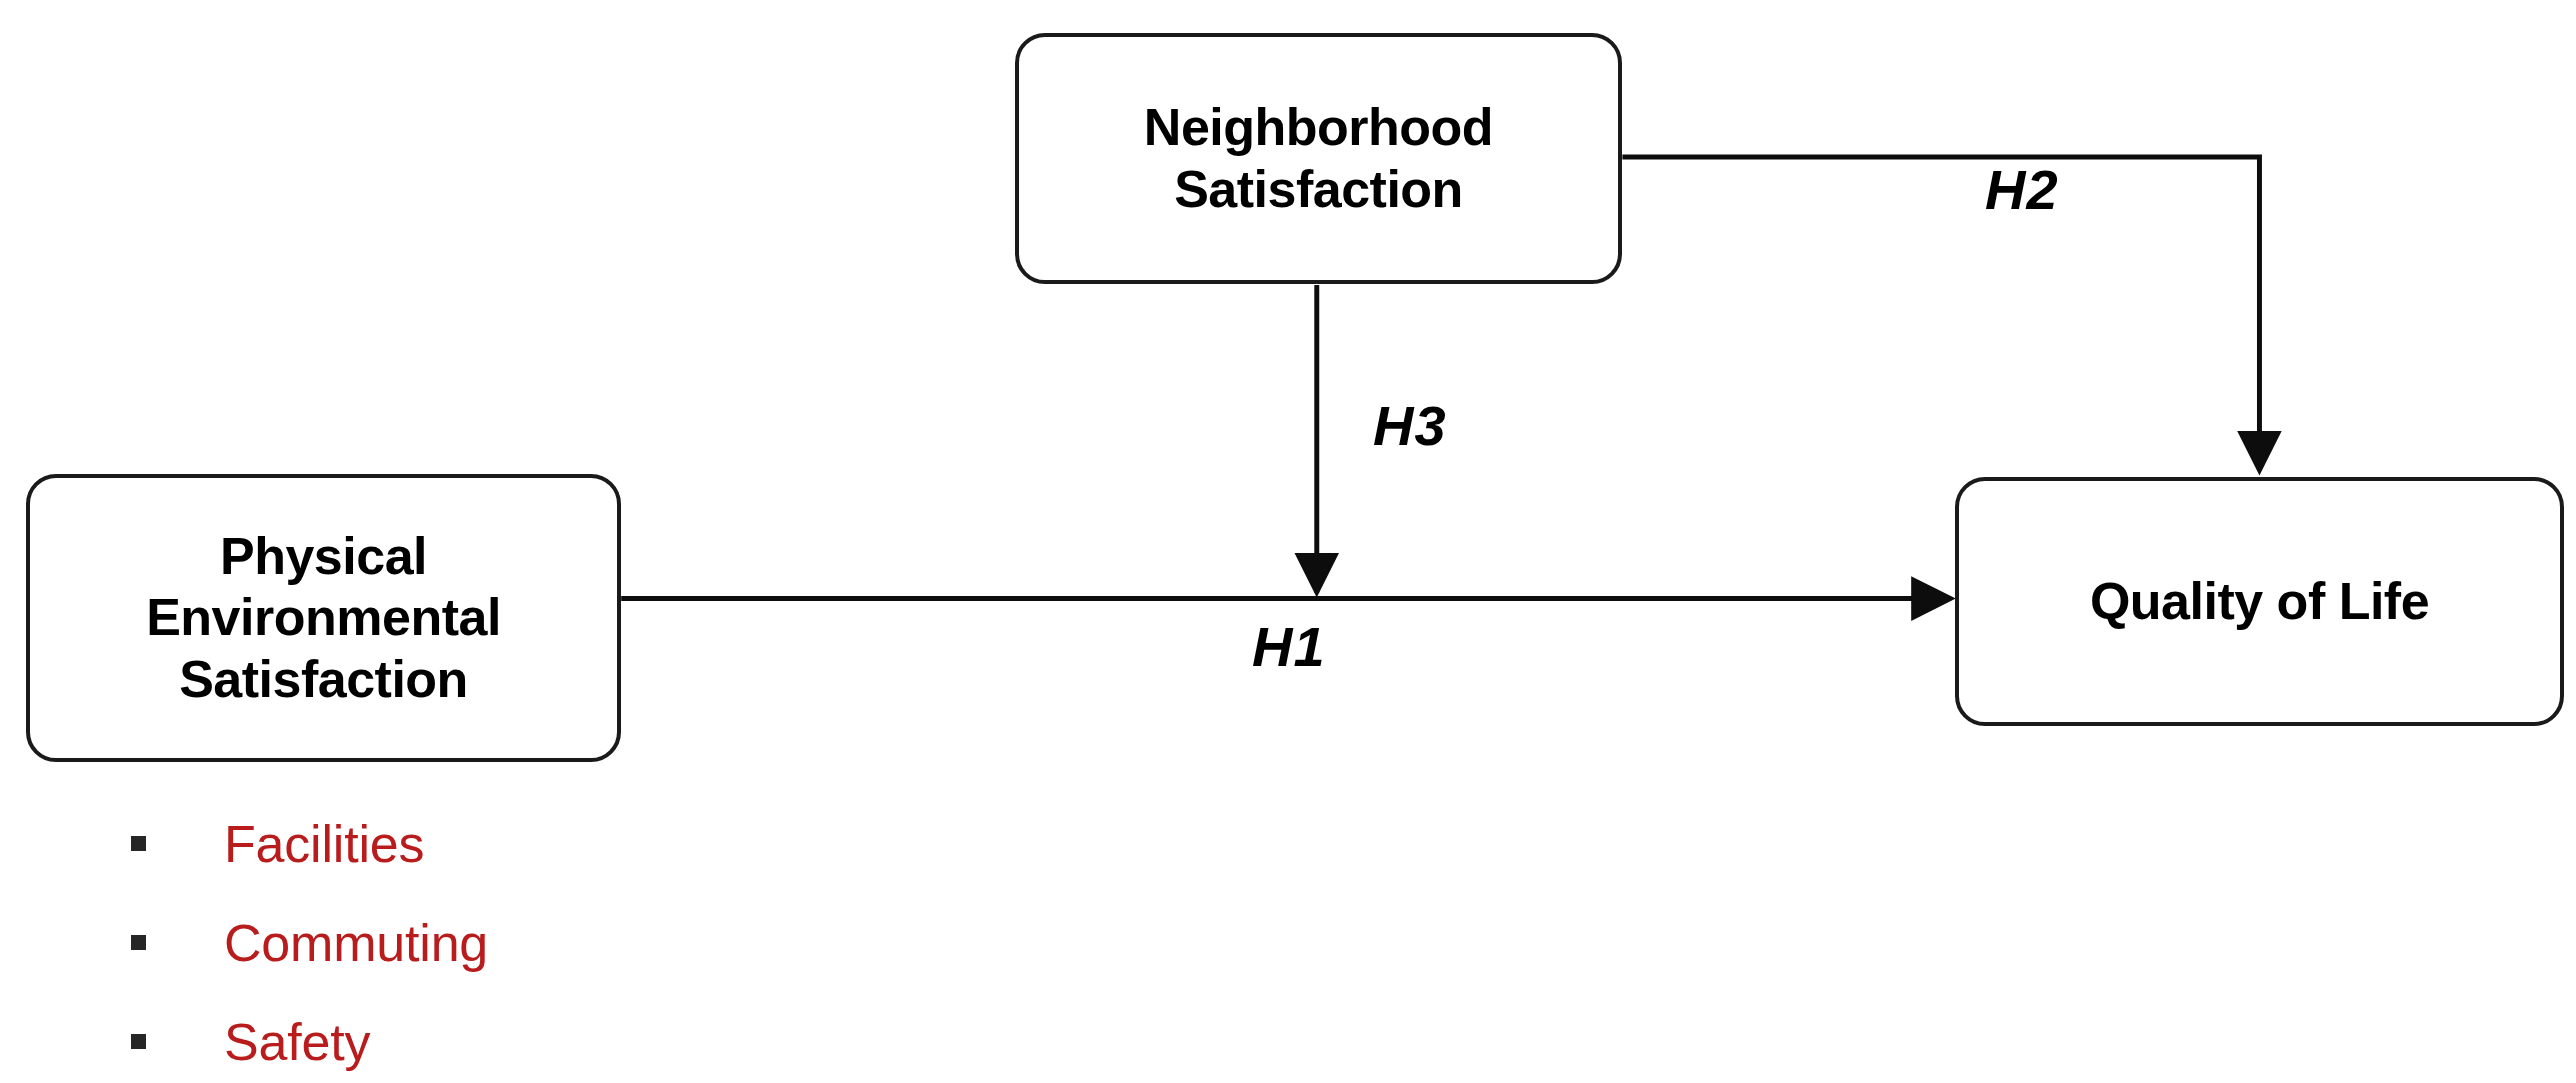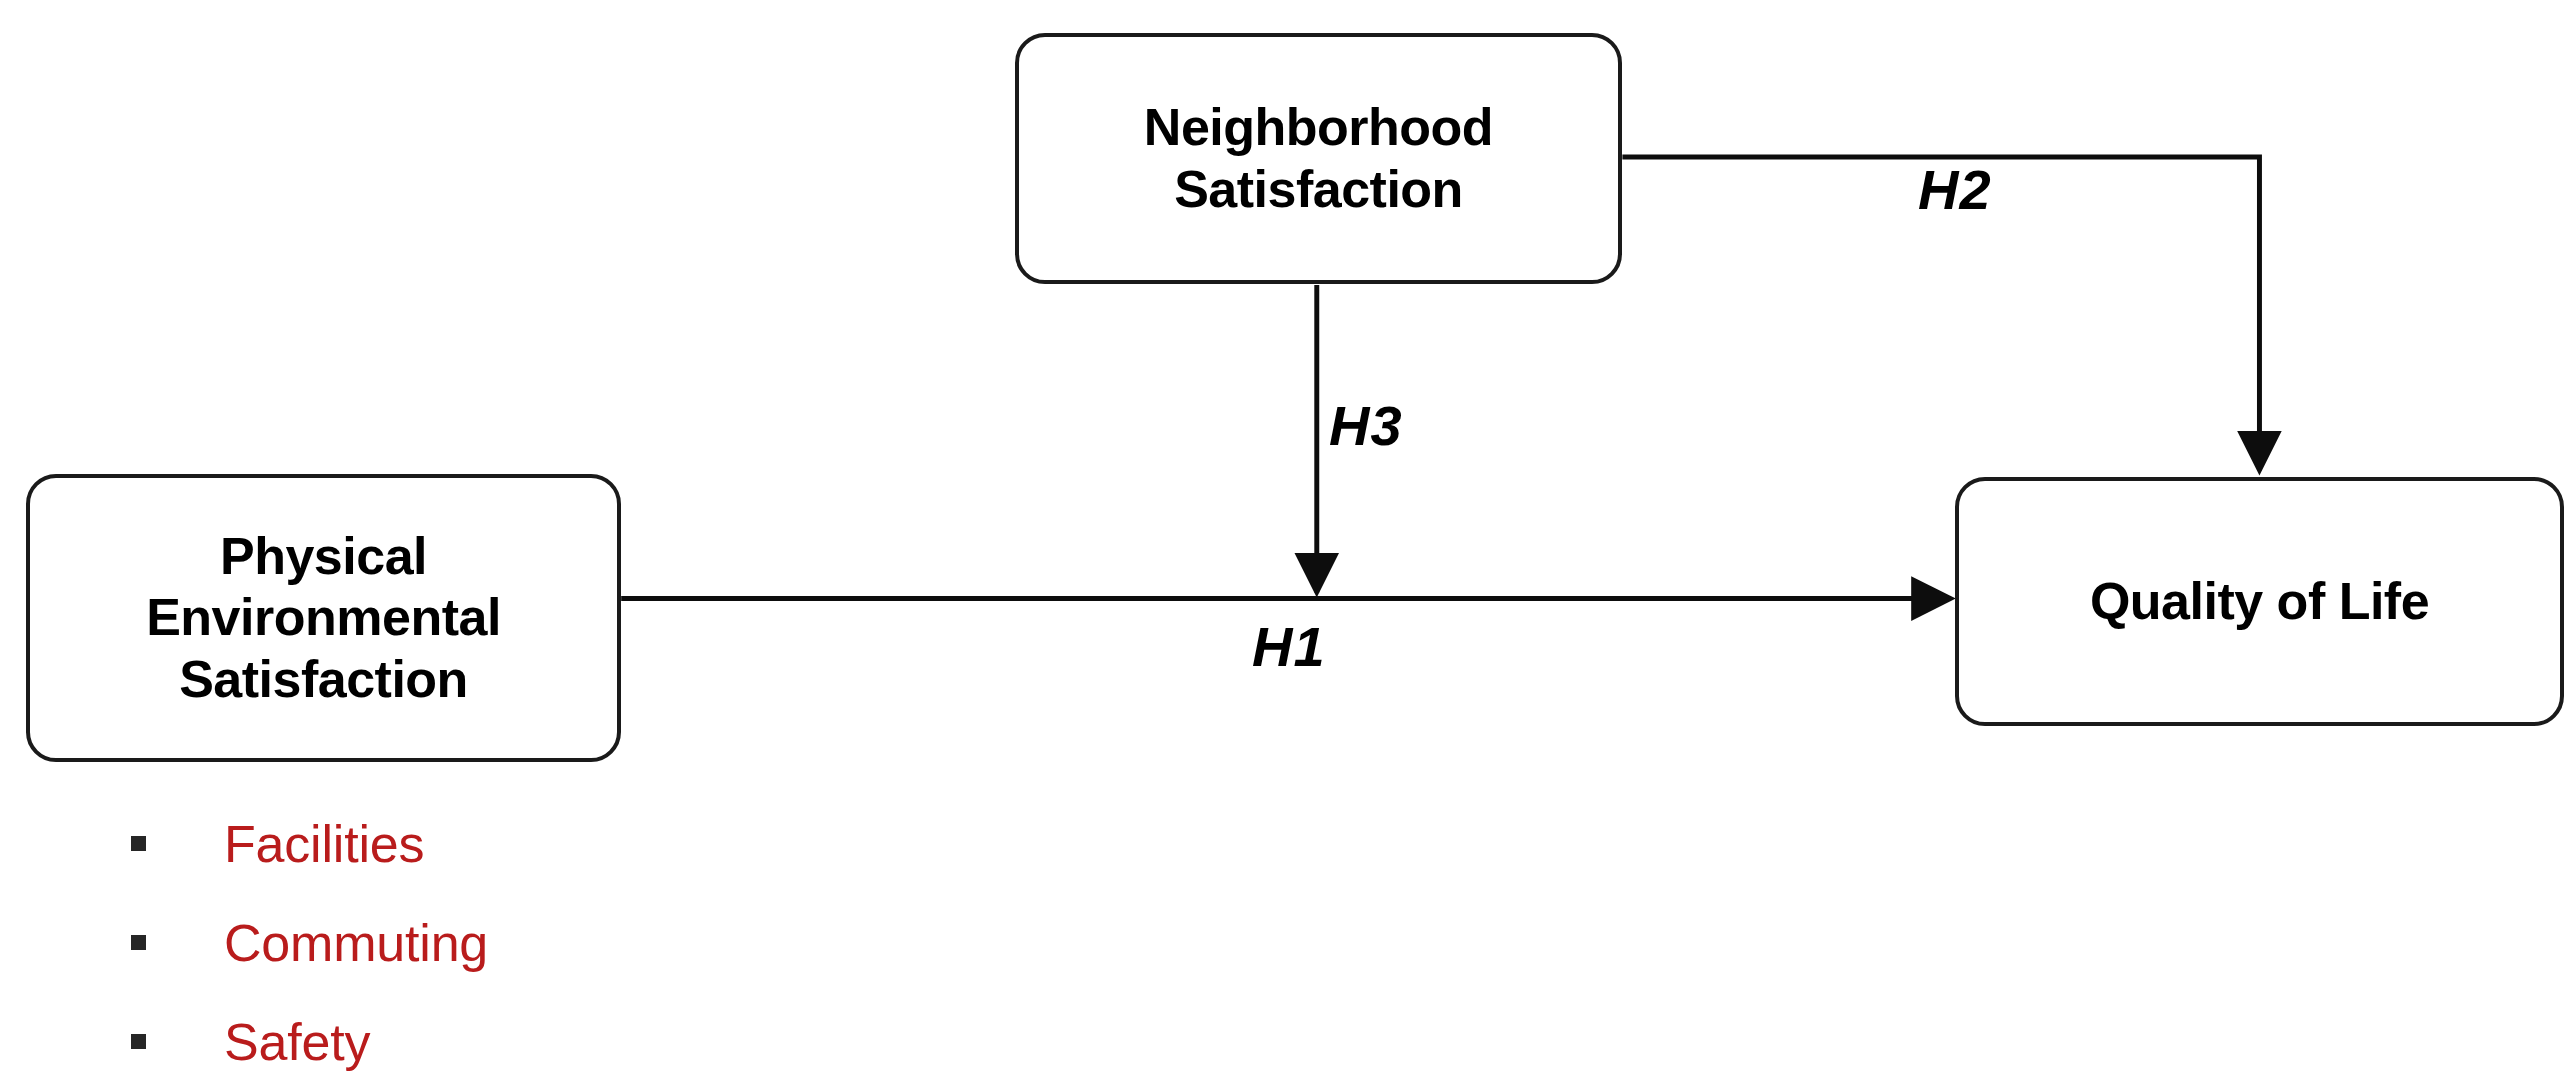--- a/index.html
+++ b/index.html
@@ -78,22 +78,22 @@
   .hlabel {
     position: absolute;
     font-size: 56px;
     font-weight: bold;
     font-style: italic;
     color: #000000;
     letter-spacing: 1px;
     white-space: nowrap;
   }
   #label-h1 { left: 1252px; top: 614px; }
-  #label-h2 { left: 1918px; top: 157px; }
-  #label-h3 { left: 1329px; top: 393px; }
+  #label-h2 { left: 1985px; top: 157px; }
+  #label-h3 { left: 1373px; top: 393px; }
 
   
   #bullet-list {
     position: absolute;
     left: 131px;
     top: 794px;
     margin: 0;
     padding: 0;
     list-style: none;
   }

